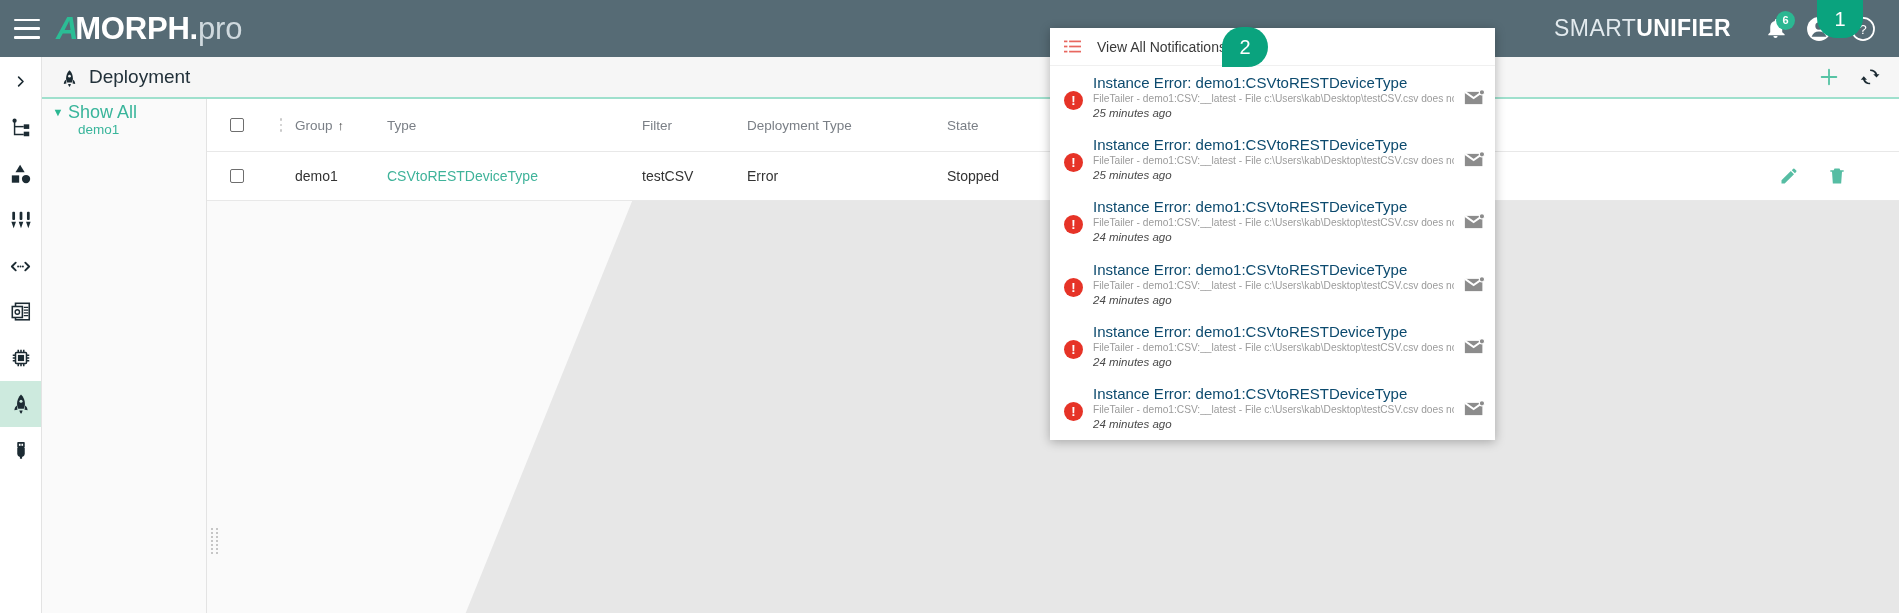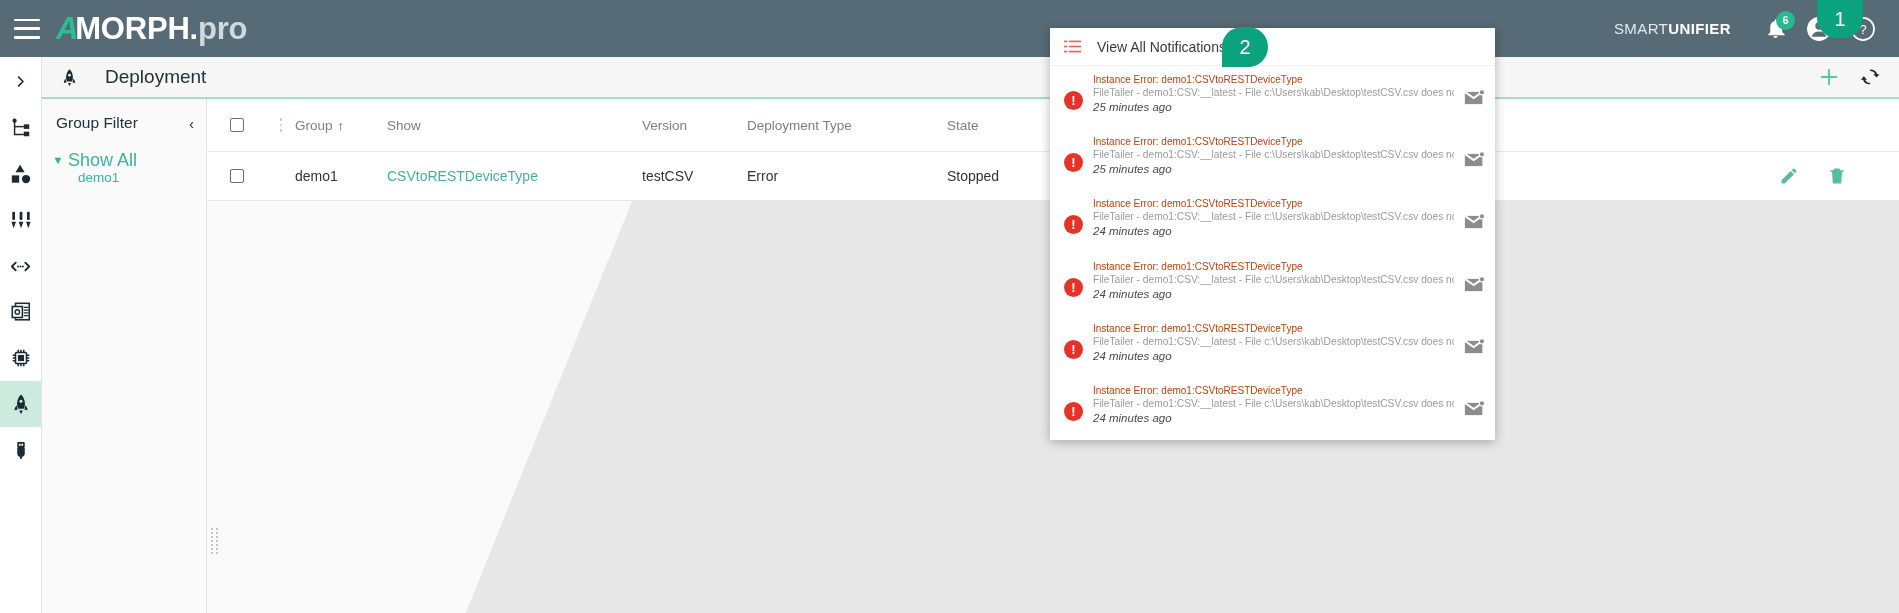--- a/index.html
+++ b/index.html
@@ -16,24 +16,24 @@
     position: absolute; left:0; top:0; width:1899px; height:57px;
     background:#566b75; display:flex; align-items:center; z-index:30;
   }
   .hamburger { width:26px; height:20px; margin-left:14px; margin-right:16px;
     display:flex; flex-direction:column; justify-content:space-between; cursor:pointer; }
   .hamburger span { display:block; height:2.5px; background:#fff; border-radius:1px; }
   .logo { display:flex; align-items:baseline; font-size:31px; letter-spacing:-.2px; }
   .logo .a { color:#2bbd95; font-weight:bold; font-style:italic; margin-right:-3px;}
   .logo .morph { color:#fff; font-weight:bold; }
   .logo .dot { color:#fff; font-weight:bold; }
-  .logo .pro { color:#cfd9de; font-weight:bold; }
+  .logo .pro { color:#cfd9de; font-weight:normal; }
 
   .topright { margin-left:auto; display:flex; align-items:center; padding-right:14px; gap:0px;}
-  .su { font-size:15px; color:#e2eaee; letter-spacing:.4px; margin-right:22px; }
+  .su { font-size:23px; color:#e2eaee; letter-spacing:.4px; margin-right:22px; }
   .su b { color:#ffffff; font-weight:bold; }
   .ticon { width:44px; height:44px; display:flex; align-items:center; justify-content:center;
            position:relative; cursor:pointer; }
   .ticon svg { display:block; }
   .badge {
     position:absolute; top:4px; right:2px; min-width:19px; height:19px;
     border-radius:50%; background:#2bb792; color:#fff; font-size:11px;
     display:flex; align-items:center; justify-content:center; font-weight:bold;
   }
 
@@ -44,21 +44,21 @@
                cursor:pointer; color:#1c2b33; }
   .rail-item.first { height:48px; }
   .rail-item.active { background:#cdeade; }
 
   
   .pagehead {
     position:absolute; left:42px; top:57px; width:1857px; height:42px;
     background:#f6f6f6; border-bottom:2px solid #9fe0cd;
     display:flex; align-items:center; z-index:10;
   }
-  .pagehead .titlewrap { display:flex; align-items:center; margin-left:18px; gap:26px; }
+  .pagehead .titlewrap { display:flex; align-items:flex-end; margin-left:18px; gap:10px; }
   .pagehead .title { font-size:19px; color:#22313a; }
   .head-actions { margin-left:auto; display:flex; align-items:center; padding-right:14px; gap:14px; }
   .head-btn { width:28px; height:28px; display:flex; align-items:center; justify-content:center;
               cursor:pointer; }
 
   
   .gfpanel { position:absolute; left:42px; top:99px; width:165px; height:514px;
              background:#fafafa; border-right:1px solid #e3e3e3; }
   .gfhead { height:48px; display:flex; align-items:center; padding:0 12px 0 14px; }
   .gftitle { font-size:15.5px; color:#22313a; }
@@ -114,21 +114,21 @@
   }
   .notifhead { height:38px; display:flex; align-items:center; padding-left:14px; gap:16px;
                border-bottom:1px solid #f0f0f0;}
   .notifhead .lbl { font-size:14px; color:#3a3a3a; }
   .nitem { display:flex; align-items:flex-start; padding:8px 10px 8px 14px; gap:10px;
            height:62.2px; cursor:pointer; }
   .nerr { width:19px; height:19px; border-radius:50%; background:#e63327;
           color:#fff; font-weight:bold; font-size:13px;
           display:flex; align-items:center; justify-content:center; flex:0 0 auto; margin-top:17px;}
   .nbody { flex:1; min-width:0; }
-  .ntitle { font-size:10px; color:#c2410c; white-space:nowrap; }
+  .ntitle { font-size:15px; color:#0c4a6e; white-space:nowrap; }
   .ndesc { font-size:10.2px; color:#9b9b9b; white-space:nowrap; overflow:hidden;
            text-overflow:clip; margin-top:2px; }
   .ntime { font-size:11.5px; color:#4a4a4a; margin-top:3px;font-style:italic; }
   .nmail { flex:0 0 auto; margin-top:16px; }
 
   
   .pin {
     position:absolute; z-index:60; width:46px; height:40px; background:#0aa37e;
     color:#fff; font-size:20px; display:flex; align-items:center; justify-content:center;
     border-radius:0 20px 20px 20px;
@@ -275,24 +275,20 @@
       <div class="head-btn">
         <svg width="22" height="22" viewBox="0 0 24 24" fill="#1c2b33">
           <path d="M12 4.5a7.5 7.5 0 0 1 6.6 4H16l4.2 4.3L24 8.5h-2.8A9.4 9.4 0 0 0 12 2.6z" transform="scale(.85) translate(1,2)"></path>
           <path d="M12 19.5a7.5 7.5 0 0 1-6.6-4H8L3.8 11 0 15.5h2.8A9.4 9.4 0 0 0 12 21.4z" transform="scale(.85) translate(1,2)"></path>
         </svg>
       </div>
     </div>
   </div>
 
   <div class="gfpanel">
-    <div class="gfhead">
-      <div class="gftitle">Group Filter</div>
-      <div class="gfcollapse">‹</div>
-    </div>
     <div class="gftree">
       <div class="gfrow">
         <span class="caret">▼</span>
         <span class="lbl">Show All</span>
       </div>
       <div class="gfchild">demo1</div>
     </div>
   </div>
 
   <div class="tablewrap">
@@ -307,22 +303,22 @@
       <div class="c-dots">
         <div class="vdots">
             <i></i>
             <i></i>
             <i></i>
           </div>
       </div>
       <div class="c-group">
         <span>Group</span><span class="sortarrow">↑</span>
       </div>
-      <div class="c-name">Show</div>
-      <div class="c-ver">Version</div>
+      <div class="c-name">Type</div>
+      <div class="c-ver">Filter</div>
       <div class="c-dtype">Deployment Type</div>
       <div class="c-state">State</div>
       <div class="c-fill"></div>
       <div class="c-acts"></div>
     </div>
 
     <div class="trow">
       <div class="c-check">
         <div class="cb"></div>
       </div>

